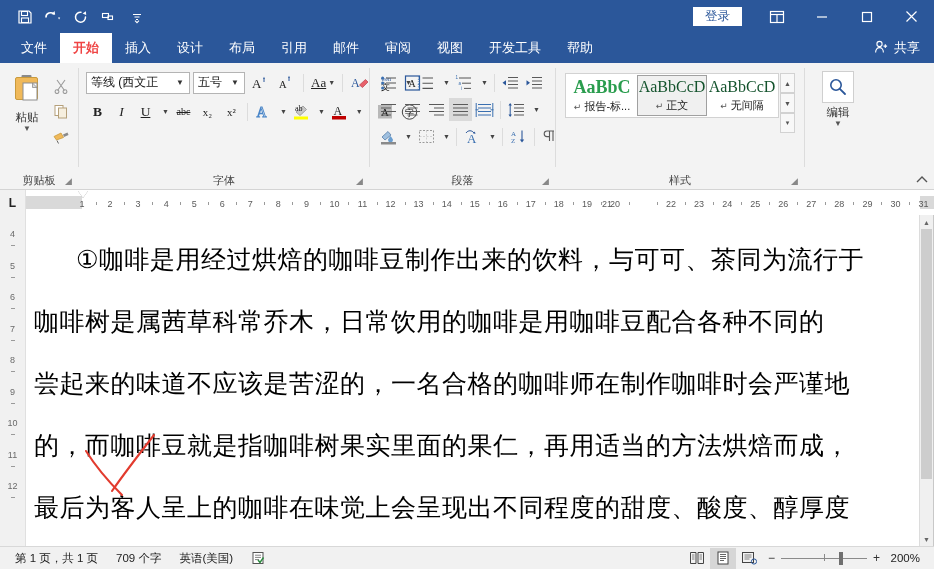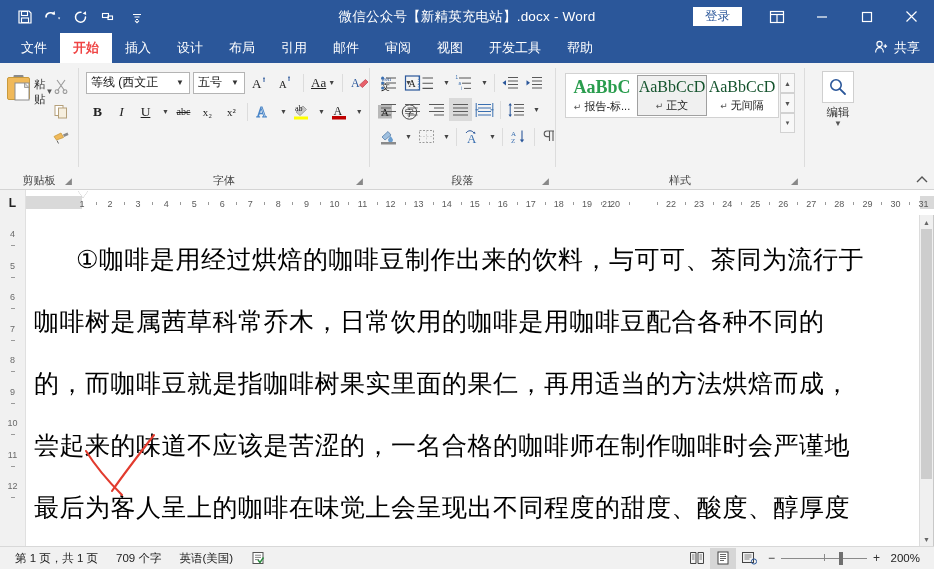--- a/index.html
+++ b/index.html
@@ -71,22 +71,23 @@
   .grp-sep { width: 1px; background: #dcdcdc; margin: 5px 0 22px; flex: none; }
   .dlg {
     position: absolute; right: 4px; bottom: 2px; width: 11px; height: 11px;
     color: #888; font-size: 9px; line-height: 11px;
   }
 
   
   .clip { width: 78px; align-items: stretch; }
   .clip-body { display: flex; padding: 3px 4px 0; }
   .paste {
-    width: 46px; display: flex; flex-direction: row; align-items: center;
+    width: 46px; display: flex; flex-direction: column; align-items: center;
     padding-top: 3px;
+    justify-content: flex-end;
   }
   .paste-label { font-size: 11.5px; color: #333; margin-top: 1px; }
   .paste-caret { font-size: 8px; color: #555; line-height: 6px; margin-top: 1px;}
   .clip-small { display: flex; flex-direction: column; gap: 4px; padding-top: 5px; }
   .csm { width: 22px; height: 21px; display: flex; align-items: center; justify-content: center; }
 
   
   .fontgrp { width: 290px; }
   .font-row1 { display: flex; align-items: center; gap: 3px; padding: 2px 0 0 2px; }
   .font-row2 { display: flex; align-items: center; gap: 1px; padding: 6px 0 0 2px; }
@@ -249,21 +250,20 @@
           </svg>
       </div>
       <div class="qat-btn">
         <svg width="14" height="16" viewBox="0 0 14 16">
             <path d="M3 5.5 h8 M4.5 8 h5 M6 10.5 h2" stroke="#fff" stroke-width="1.1"></path>
             <path d="M5 11.6 L7 13.6 L9 11.6" fill="none" stroke="#fff" stroke-width="1.1"></path>
           </svg>
       </div>
     </div>
 
-    <div class="title-text">微信公众号【新精英充电站】.docx  -  Word</div>
 
     <div class="title-right">
       <div class="signin">登录</div>
       <div class="ribbon-display">
         <svg width="16" height="14" viewBox="0 0 16 14">
             <rect x="1.5" y="1.5" width="13" height="11" fill="none" stroke="#fff" stroke-width="1.2"></rect>
             <path d="M1.5 4.5 h13" stroke="#fff" stroke-width="1.2"></path>
             <path d="M8 4.5 v8" stroke="#fff" stroke-width="1.2"></path>
           </svg>
       </div>
@@ -766,22 +766,22 @@
         <span class="vmark" style="top: 219px;"></span>
         <span class="vtick" style="top: 234.5px;">11</span>
         <span class="vmark" style="top: 250.5px;"></span>
         <span class="vtick" style="top: 266px;">12</span>
         <span class="vmark" style="top: 282px;"></span>
       </div>
     <div class="page">
       <div class="page-inner">
         <div class="docline first"><span>①咖啡是用经过烘焙的咖啡豆制作出来的饮料，与可可、茶同为流行于</span></div>
         <div class="docline">咖啡树是属茜草科常乔木，日常饮用的咖啡是用咖啡豆配合各种不同的</div>
+        <div class="docline">尝起来的味道不应该是苦涩的，一名合格的咖啡师在制作咖啡时会严谨地</div>
         <div class="docline">的，而咖啡豆就是指咖啡树果实里面的果仁，再用适当的方法烘焙而成，</div>
-        <div class="docline">尝起来的味道不应该是苦涩的，一名合格的咖啡师在制作咖啡时会严谨地</div>
         <div class="docline">最后为客人呈上的咖啡在味觉上会呈现出不同程度的甜度、酸度、醇厚度</div>
       </div>
       <svg class="annotation" width="120" height="70" viewBox="0 0 120 70">
         <path d="M8 18 C18 34, 30 48, 44 62" fill="none" stroke="#e23b2e" stroke-width="2.1" stroke-linecap="round"></path>
         <path d="M76 2 C62 20, 48 38, 34 58" fill="none" stroke="#e23b2e" stroke-width="2.1" stroke-linecap="round"></path>
       </svg>
       <div class="vscroll">
         <div class="sbtn" style="top:0;">▲</div>
         <div class="thumb" style="top:14px;height:250px;"></div>
         <div class="sbtn" style="bottom:0;">▼</div>

